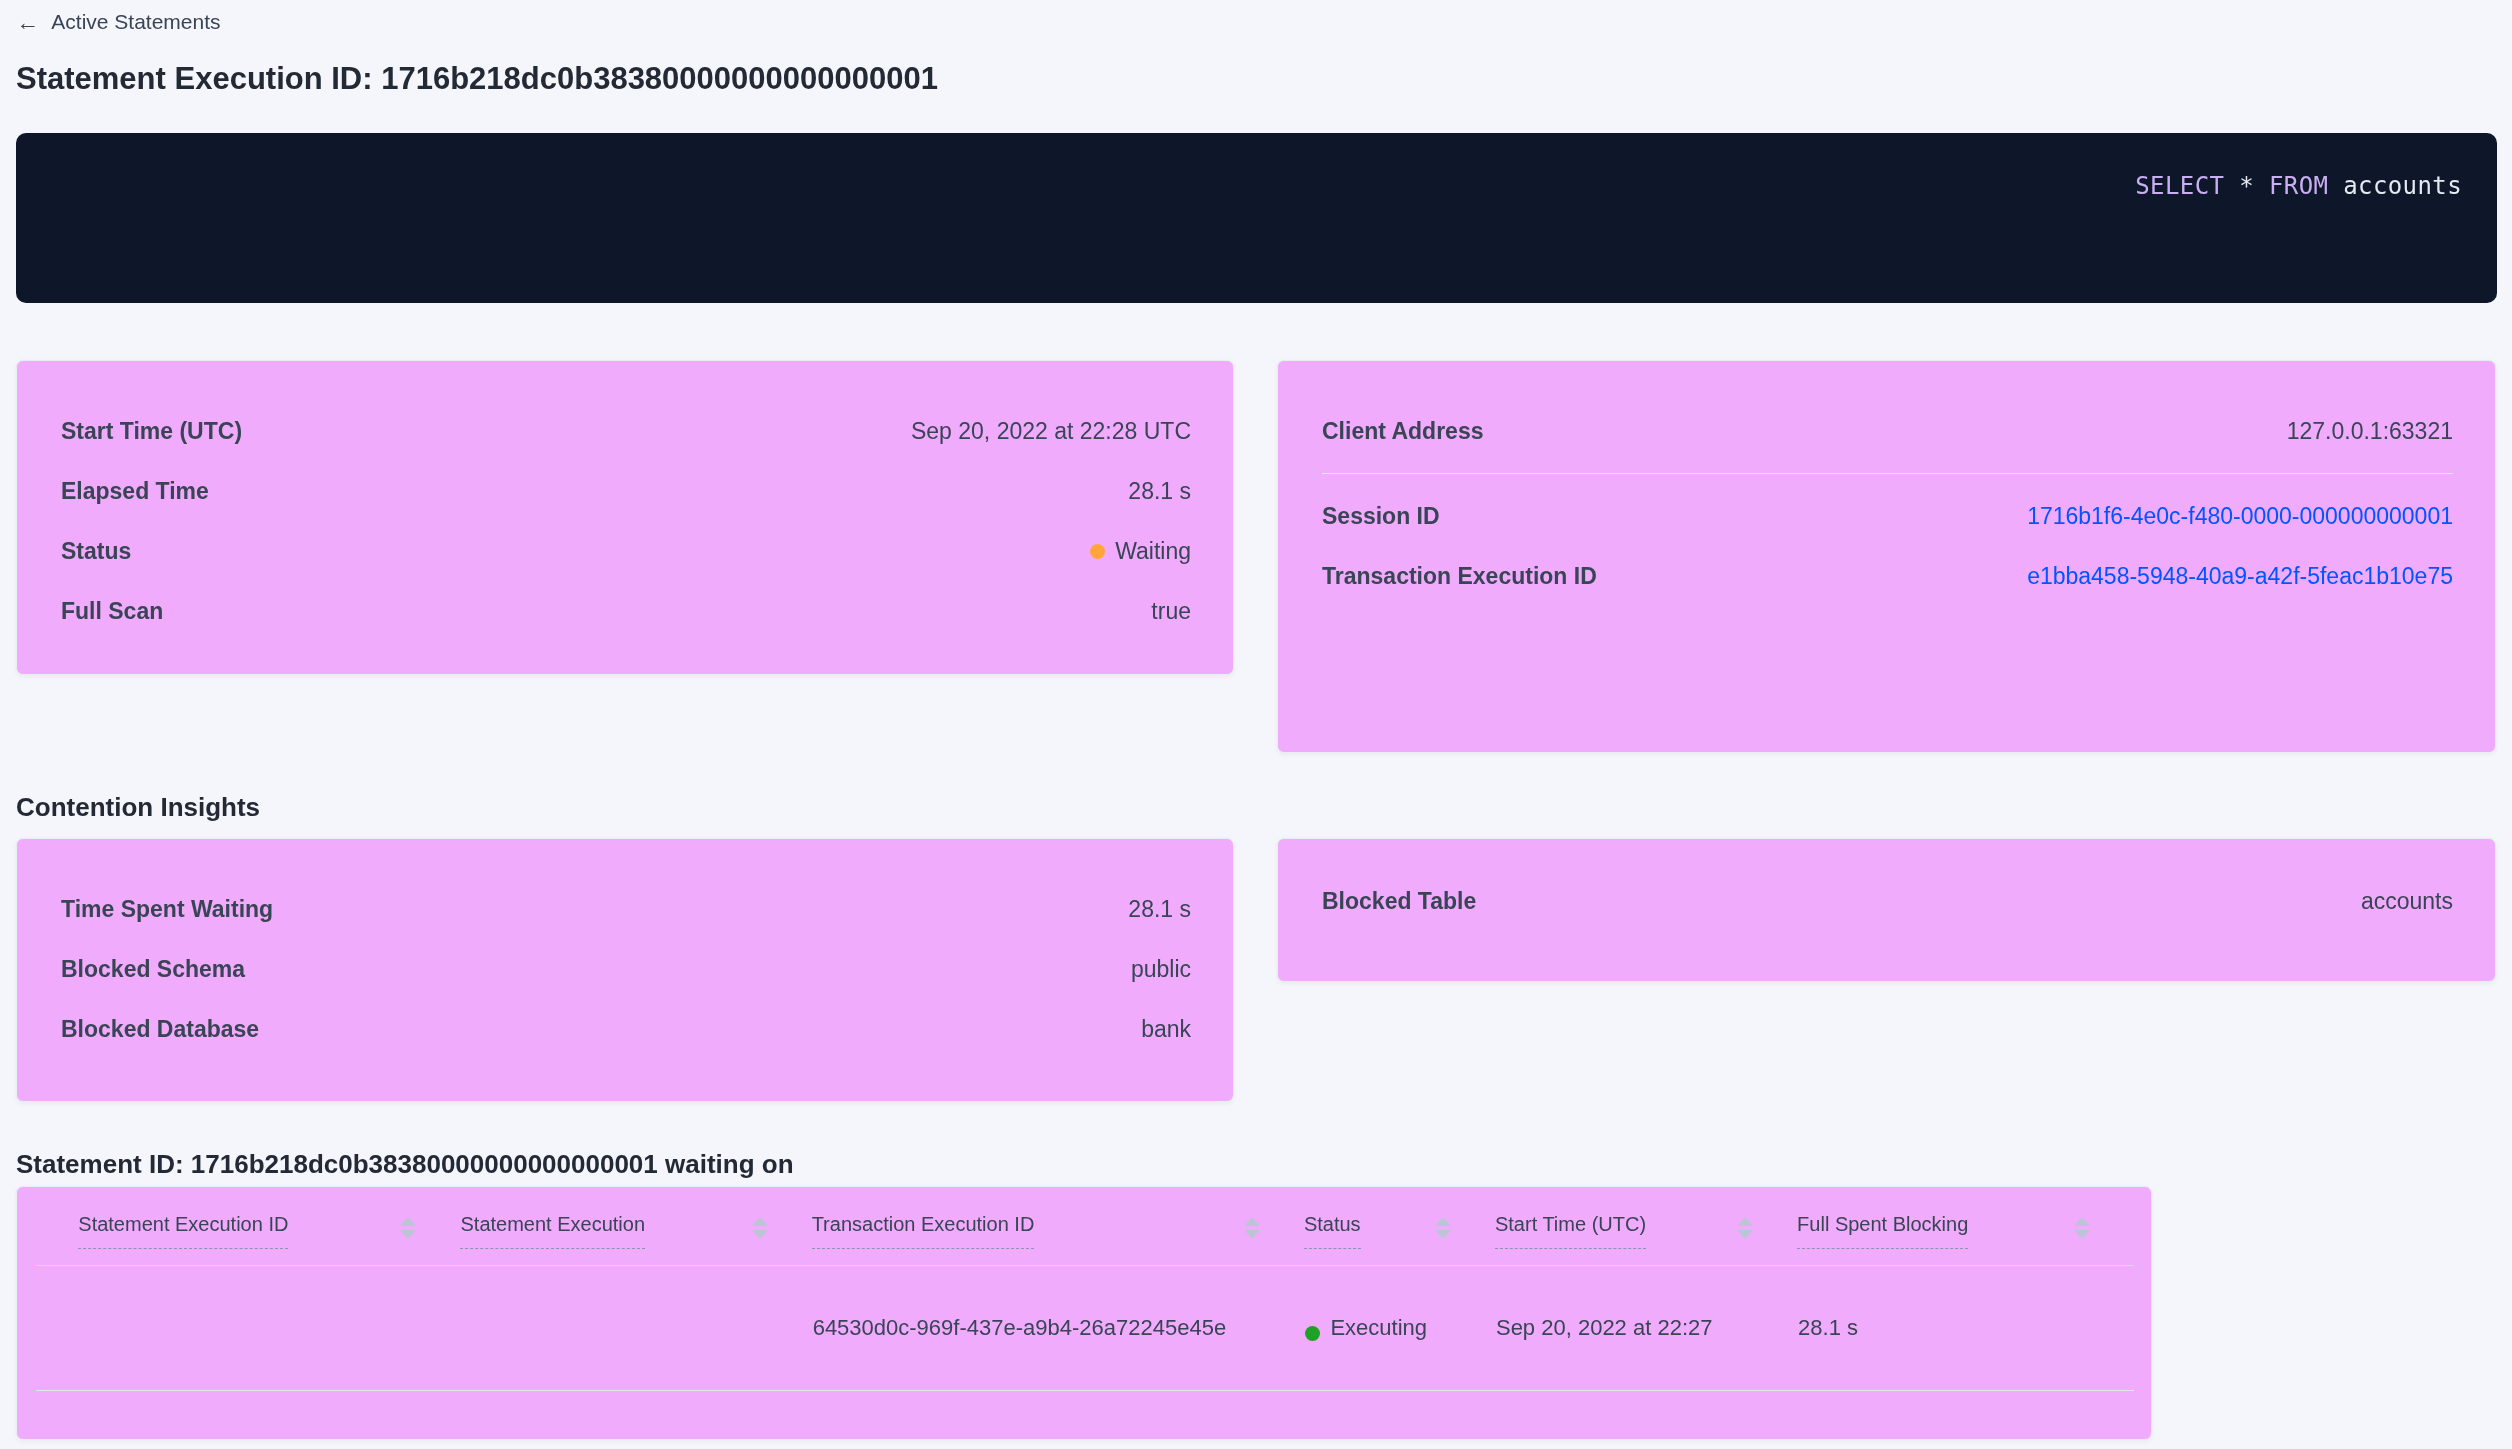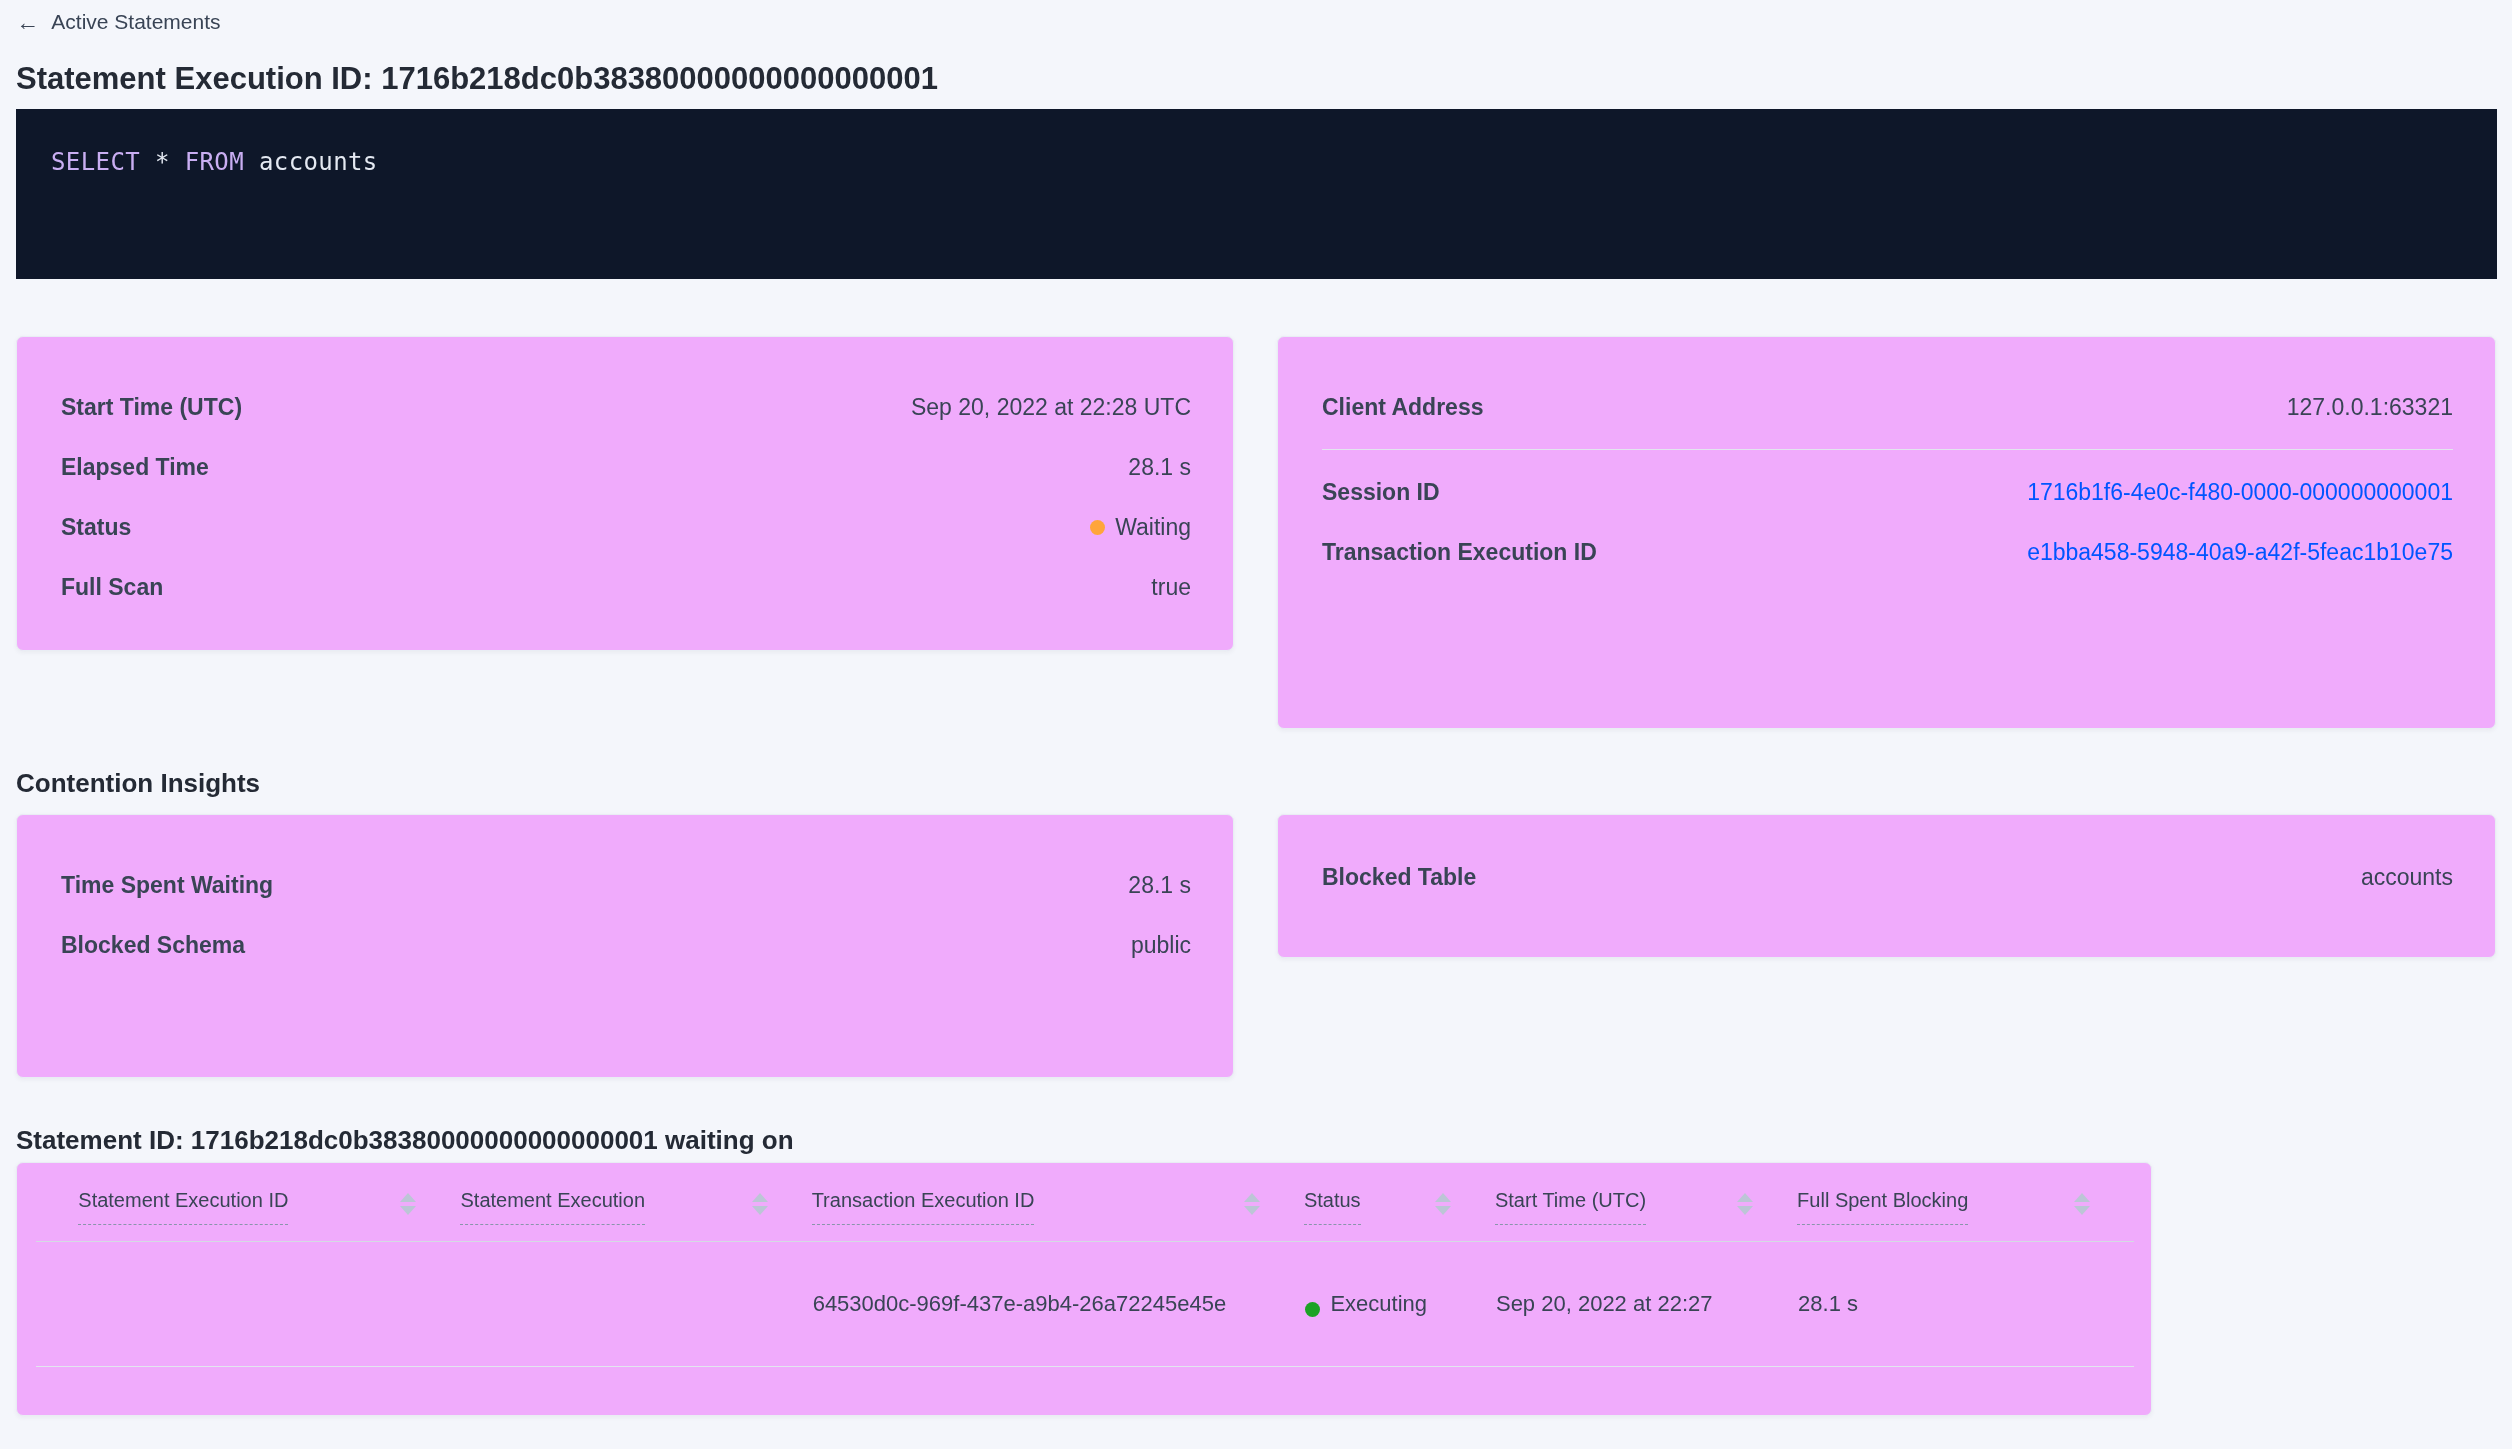--- a/index.html
+++ b/index.html
@@ -36,22 +36,22 @@
   }
   .back-arrow{font-size:23px;line-height:1;color:var(--body-text);}
 
   
   .page-title{
     margin:23px 0 0 0;font-size:31px;line-height:37px;font-weight:700;color:var(--heading);
   }
 
   
   .sql-box{
-    margin-top:12px;height:170px;width:2481px;background:var(--sql-bg);
-    border-radius:0;padding:39px 35px;
+    margin-top:36px;height:170px;width:2481px;background:var(--sql-bg);
+    border-radius:10px;padding:39px 35px;text-align:right;
   }
   .sql-box code{
     font-family:"DejaVu Sans Mono", monospace;font-size:24px;letter-spacing:0.4px;
     color:var(--sql-plain);white-space:pre;
   }
   .sql-box .kw{color:var(--sql-keyword);}
 
   
   .cards-row{display:flex;gap:43px;align-items:flex-start;}
   .row-1{margin-top:57px;}
@@ -165,20 +165,24 @@
   <div class="cards-row contention-row">
 
     <div class="card details-card h-300">
       <div class="drow">
         <span class="dlabel">Time Spent Waiting</span>
         <span class="dvalue">28.1 s</span>
       </div>
       <div class="drow">
         <span class="dlabel">Blocked Schema</span>
         <span class="dvalue">public</span>
+      </div>
+      <div class="drow">
+        <span class="dlabel">Blocked Database</span>
+        <span class="dvalue">bank</span>
       </div>
     </div>
 
     <div class="card details-card wide h-164">
       <div class="drow">
         <span class="dlabel">Blocked Table</span>
         <span class="dvalue">accounts</span>
       </div>
     </div>
 

